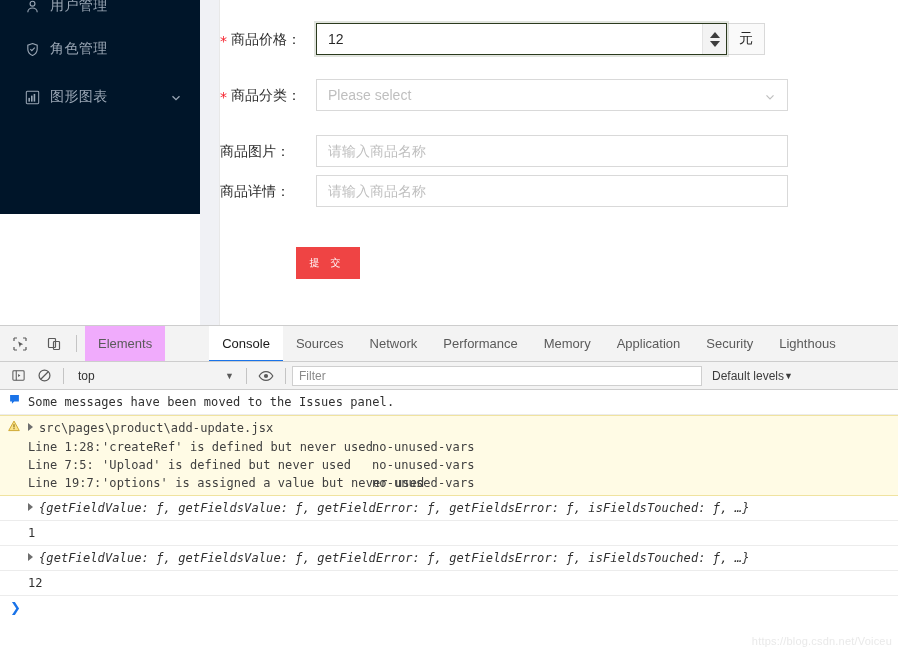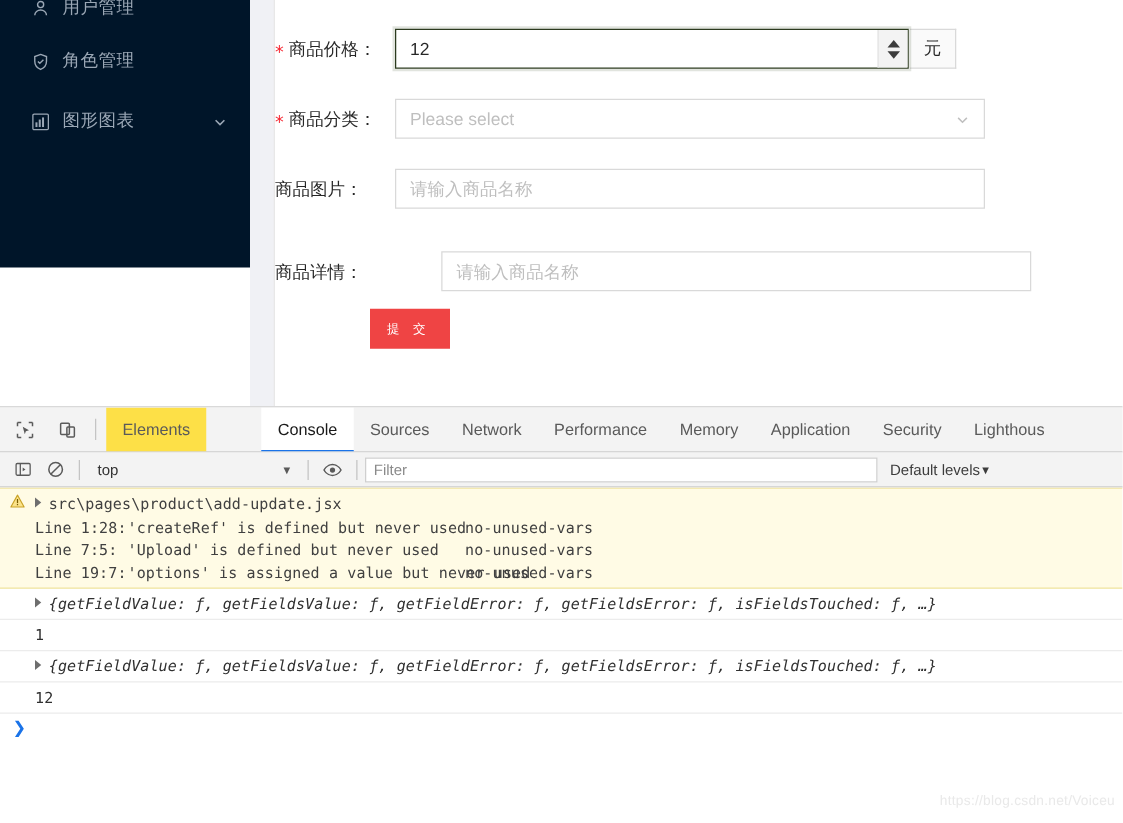--- a/index.html
+++ b/index.html
@@ -77,21 +77,21 @@
 
   
   .frow {
     position: absolute;
     left: 0; width: 678px; height: 32px;
     display: flex; align-items: center;
   }
   .frow.r0 { top: 23px; }
   .frow.r1 { top: 79px; }
   .frow.r2 { top: 135px; }
-  .frow.r3 { top: 201px; gap: 37px; }
+  .frow.r3 { top: 175px; }
 
   .flabel {
     width: 96px;
     text-align: left;
     padding-right: 9px;
     font-size: 14px;
     color: rgba(0,0,0,.85);
     white-space: nowrap;
     flex: 0 0 auto;
     line-height: 32px;
@@ -239,21 +239,21 @@
     height: 36px;
     padding: 0 13px;
     display: flex; align-items: center;
     font-size: 13px;
     color: #5a5a5a;
     cursor: pointer;
     white-space: nowrap;
     position: relative;
     flex: 0 0 auto;
   }
-  .dt-tab.hovered { background: #fde047; }
+  .dt-tab.hovered { background: #f0abfc; }
   .dt-tab.active {
     color: #1a1a1a;
     background: #ffffff;
     margin-left: 44px;
   }
   .dt-tab.active::after {
     content: "";
     position: absolute; left: 0; right: 0; bottom: 0;
     height: 2px; background: #1a73e8;
   }
@@ -564,20 +564,28 @@
       <input class="filter-input" type="text" placeholder="Filter" style="">
 
       <div class="levels">
         <span>Default levels</span>
         <span class="caret-d">▼</span>
       </div>
     </div>
 
     <div class="console-body">
 
+      <div class="crow">
+        <div class="gut">
+          <svg width="11" height="11" viewBox="0 0 12 12" fill="#1a73e8">
+            <path d="M1.2 1.2h9.6v7.1H5.6L3.2 10.6V8.3H1.2z"></path>
+          </svg>
+        </div>
+        <div class="ctext">Some messages have been moved to the Issues panel.</div>
+      </div>
 
 
       <div class="crow warn">
         <div class="gut">
           <svg width="12" height="12" viewBox="0 0 12 12" fill="none">
             <path d="M6 1.1 11.3 10.6H0.7z" fill="#fbe38a" stroke="#c9a227" stroke-width=".9" stroke-linejoin="round"></path>
             <rect x="5.5" y="4.2" width="1" height="3.2" fill="#7a5c00"></rect>
             <rect x="5.5" y="8.1" width="1" height="1.1" fill="#7a5c00"></rect>
           </svg>
         </div>

